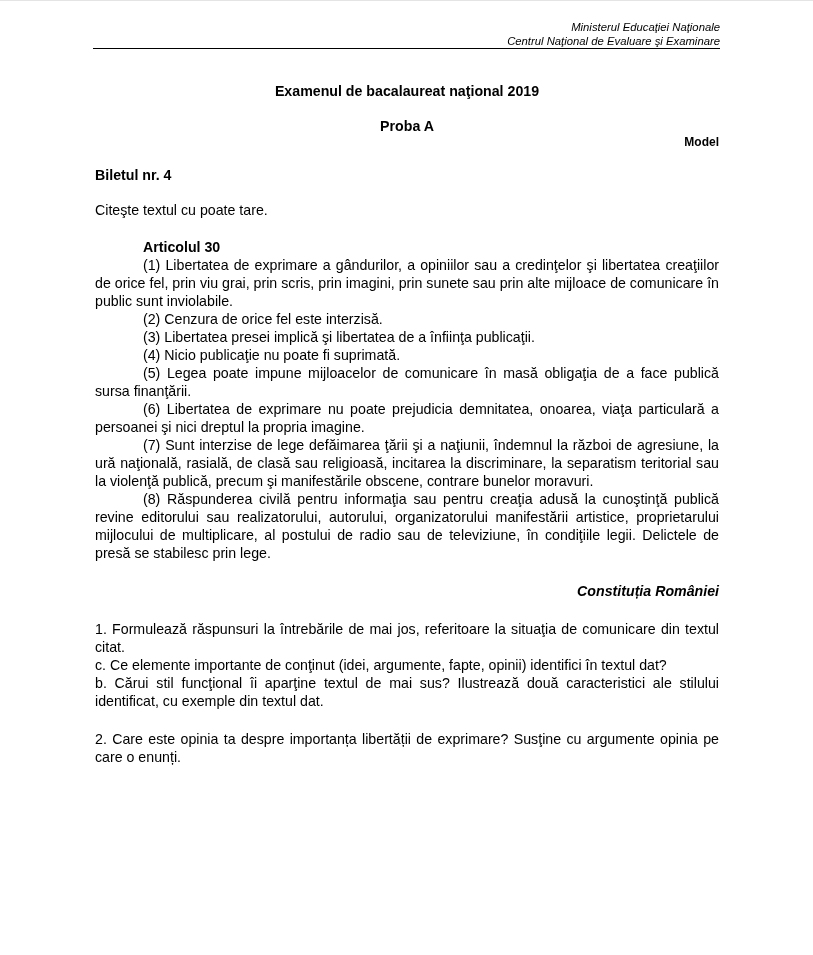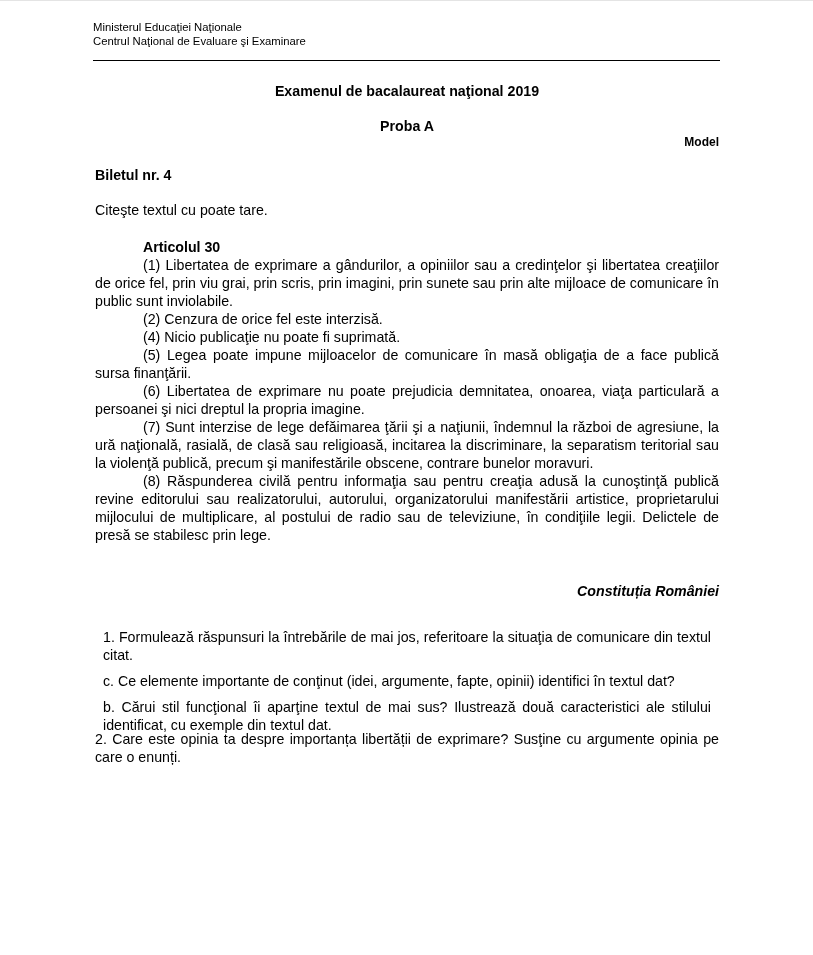--- a/index.html
+++ b/index.html
@@ -15,26 +15,27 @@
       font-family: "Liberation Sans", sans-serif;
       color: #000000;
       border-top: 1px solid #e4e4e4;
       box-sizing: border-box;
     }
     .header {
       position: absolute;
       left: 93px;
       top: 19px;
       width: 627px;
-      text-align: left;
+      text-align: right;
       font-size: 11.3px;
       line-height: 14px;
       border-bottom: 1.3px solid #000;
-      padding-bottom: 12px;
+      padding-bottom: 0px;
       height: 28px;
+      font-style: italic;
     }
     .title {
       position: absolute;
       left: 95px;
       top: 82px;
       width: 624px;
       text-align: center;
       font-weight: bold;
       font-size: 14.2px;
       line-height: 17px;
@@ -105,21 +106,21 @@
     .questions {
       position: absolute;
       left: 95px;
       top: 619px;
       width: 624px;
       font-size: 14.2px;
       line-height: 18px;
     }
     .q {
       text-align: justify;
-      margin: 8px;
+      margin: 0;
     }
     .q2 {
       position: absolute;
       left: 95px;
       top: 729px;
       width: 624px;
       font-size: 14.2px;
       line-height: 18px;
       text-align: justify;
       margin: 0;
@@ -136,20 +137,21 @@
 <div class="title">Examenul de bacalaureat naţional 2019</div>
 <div class="proba">Proba A</div>
 <div class="model">Model</div>
 <div class="bilet">Biletul nr. 4</div>
 <div class="instruction">Citeşte textul cu poate tare.</div>
 
 <div class="article">
   <div class="article-title">Articolul 30</div>
   <p class="para">(1) Libertatea de exprimare a gândurilor, a opiniilor sau a credinţelor şi libertatea creaţiilor de orice fel, prin viu grai, prin scris, prin imagini, prin sunete sau prin alte mijloace de comunicare în public sunt inviolabile.</p>
   <p class="para">(2) Cenzura de orice fel este interzisă.</p>
+  <p class="para">(3) Libertatea presei implică şi libertatea de a înfiinţa publicaţii.</p>
   <p class="para">(4) Nicio publicaţie nu poate fi suprimată.</p>
   <p class="para">(5) Legea poate impune mijloacelor de comunicare în masă obligaţia de a face publică sursa finanţării.</p>
   <p class="para">(6) Libertatea de exprimare nu poate prejudicia demnitatea, onoarea, viaţa particulară a persoanei şi nici dreptul la propria imagine.</p>
   <p class="para">(7) Sunt interzise de lege defăimarea ţării şi a naţiunii, îndemnul la război de agresiune, la ură naţională, rasială, de clasă sau religioasă, incitarea la discriminare, la separatism teritorial sau la violenţă publică, precum şi manifestările obscene, contrare bunelor moravuri.</p>
   <p class="para">(8) Răspunderea civilă pentru informaţia sau pentru creaţia adusă la cunoştinţă publică revine editorului sau realizatorului, autorului, organizatorului manifestării artistice, proprietarului mijlocului de multiplicare, al postului de radio sau de televiziune, în condiţiile legii. Delictele de presă se stabilesc prin lege.</p>
 </div>
 
 <div class="source">Constituția României</div>
 
 <div class="questions">

